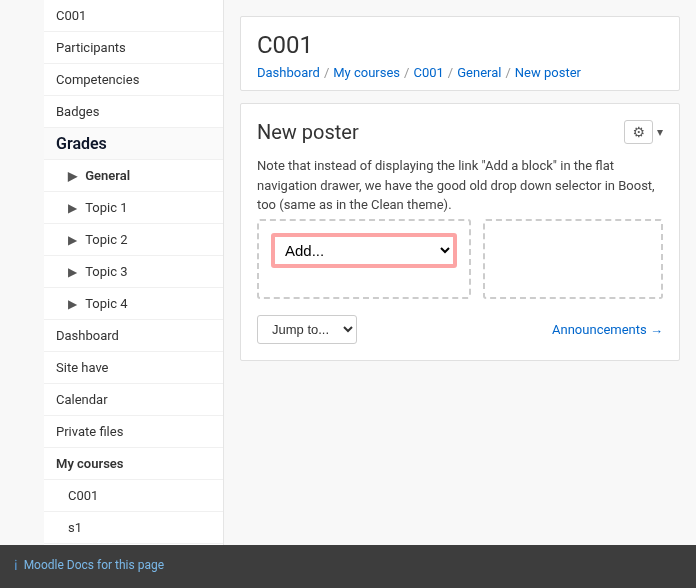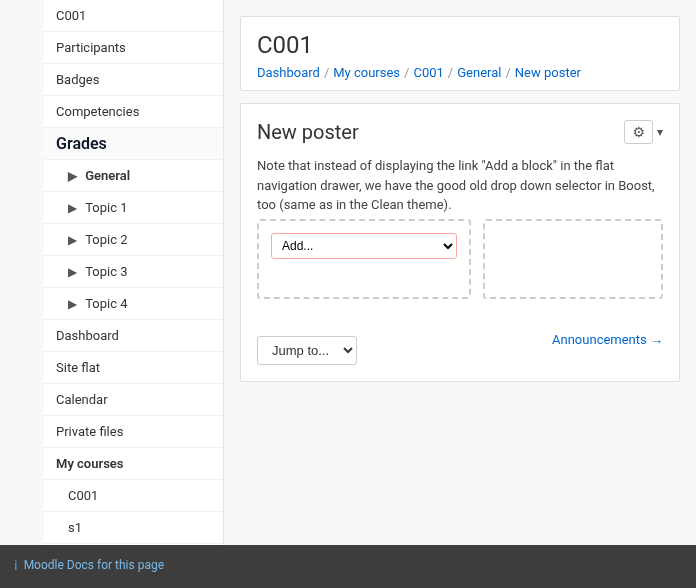--- a/index.html
+++ b/index.html
@@ -30,24 +30,24 @@
     .gear-btn { background: none; border: 1px solid #ccc; border-radius: 3px; padding: 3px 7px; cursor: pointer; font-size: 14px; color: #555; }
     .dropdown-arrow { color: #555; font-size: 12px; cursor: pointer; }
 
     .card-description { font-size: 13px; color: #444; line-height: 1.5; margin-bottom: 4px; }
 
     .blocks-row { display: flex; gap: 12px; margin-bottom: 16px; }
     .block-zone { border: 2px dashed #ccc; border-radius: 3px; padding: 12px; flex: 1; min-height: 80px; }
     .block-zone-wide { flex: 1.1; }
     .block-zone-narrow { flex: 0.9; }
     .block-zone-label { font-size: 11px; font-weight: 700; color: #555; letter-spacing: 0.5px; margin-bottom: 8px; text-transform: uppercase; }
-    .block-zone select { width: 100%; padding: 4px 6px; border: 1px solid #fca5a5; border-radius: 3px; font-size: 12px; background: #fff; cursor: pointer; }
+    .block-zone select { width: 100%; padding: 4px 6px; border: 4px solid #fca5a5; border-radius: 3px; font-size: 15px; background: #fff; cursor: pointer; }
 
     .card-footer { display: flex; justify-content: space-between; align-items: center; }
-    .jump-select { padding: 5px 10px; border: 1px solid #ccc; border-radius: 3px; font-size: 13px; background: #fff; color: #333; cursor: pointer; margin-top: 21px; }
+    .jump-select { padding: 5px 10px; border: 1px solid #ccc; border-radius: 3px; font-size: 13px; background: #fff; color: #333; cursor: pointer; }
     .announcements-link { color: #0066cc; font-size: 13px; text-decoration: none; }
 
     
     .footer { background: #3d3d3d; color: #ccc; padding: 10px 14px; font-size: 12px; flex-shrink: 0; }
     .footer-top { display: flex; align-items: center; gap: 6px; margin-bottom: 4px; }
     .footer-info-icon { color: #5b9bd5; font-size: 14px; }
     .footer-link { color: #7ab8e8; text-decoration: none; }
   </style>
 </head>
 <body>
@@ -56,24 +56,24 @@
 
   <nav class="sidebar">
 
     <div class="sidebar-item">
       <span>C001</span>
     </div>
     <div class="sidebar-item">
       <span>Participants</span>
     </div>
     <div class="sidebar-item">
-      <span>Badges</span>
+      <span>Competencies</span>
     </div>
     <div class="sidebar-item">
-      <span>Competencies</span>
+      <span>Badges</span>
     </div>
     <div class="sidebar-section-label">Grades</div>
 
     <div class="sidebar-item indented" style="font-weight:600; color:#333;">
       <span class="folder-icon">▶</span>
       <span>General</span>
     </div>
     <div class="sidebar-item indented">
       <span class="folder-icon">▶</span>
       <span>Topic 1</span>
@@ -88,21 +88,21 @@
     </div>
     <div class="sidebar-item indented">
       <span class="folder-icon">▶</span>
       <span>Topic 4</span>
     </div>
 
     <div class="sidebar-item">
       <span>Dashboard</span>
     </div>
     <div class="sidebar-item">
-      <span>Site flat</span>
+      <span>Site have</span>
     </div>
     <div class="sidebar-item">
       <span>Calendar</span>
     </div>
     <div class="sidebar-item">
       <span>Private files</span>
     </div>
     <div class="sidebar-item" style="font-weight:600;">
       <span>My courses</span>
     </div>

